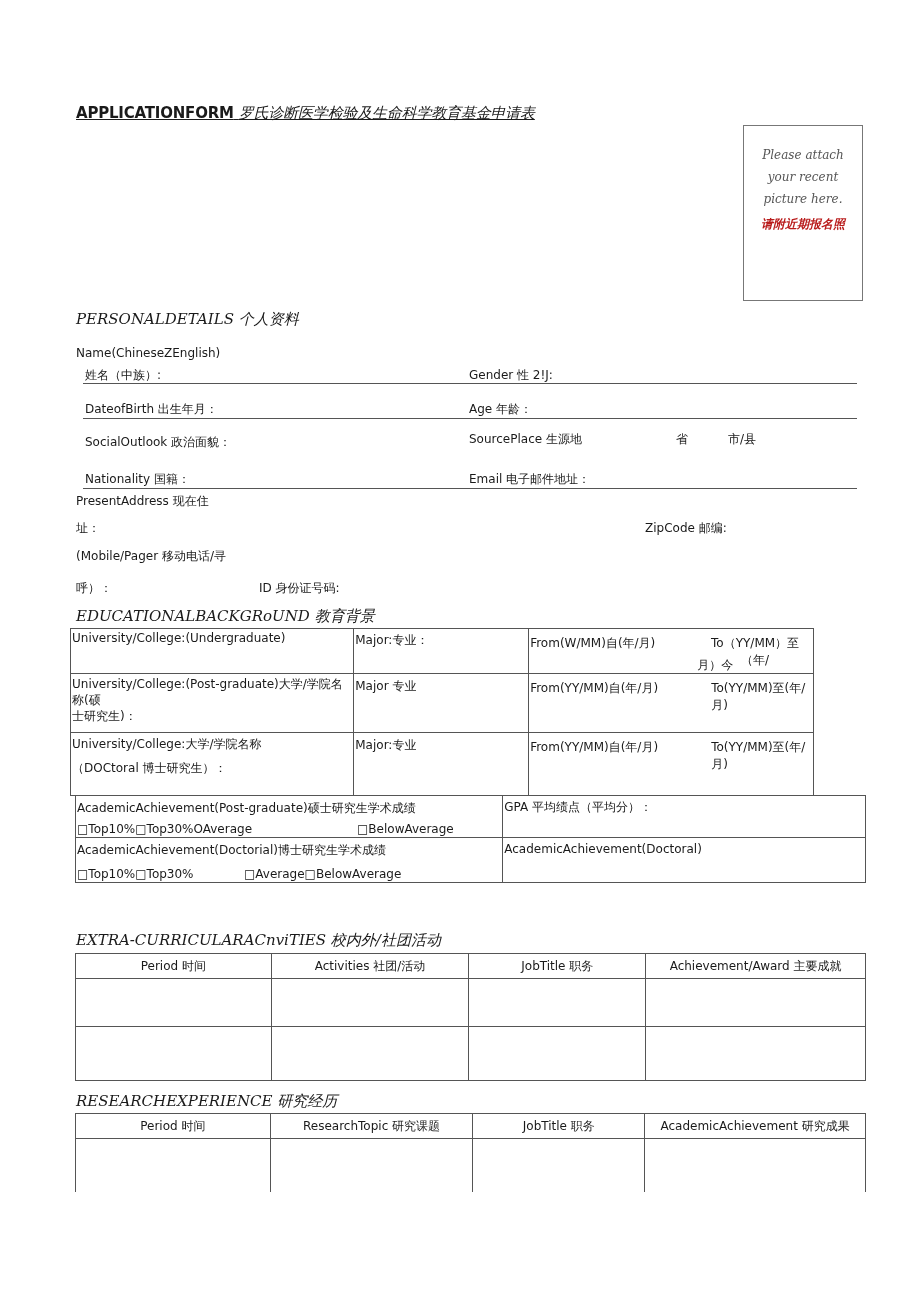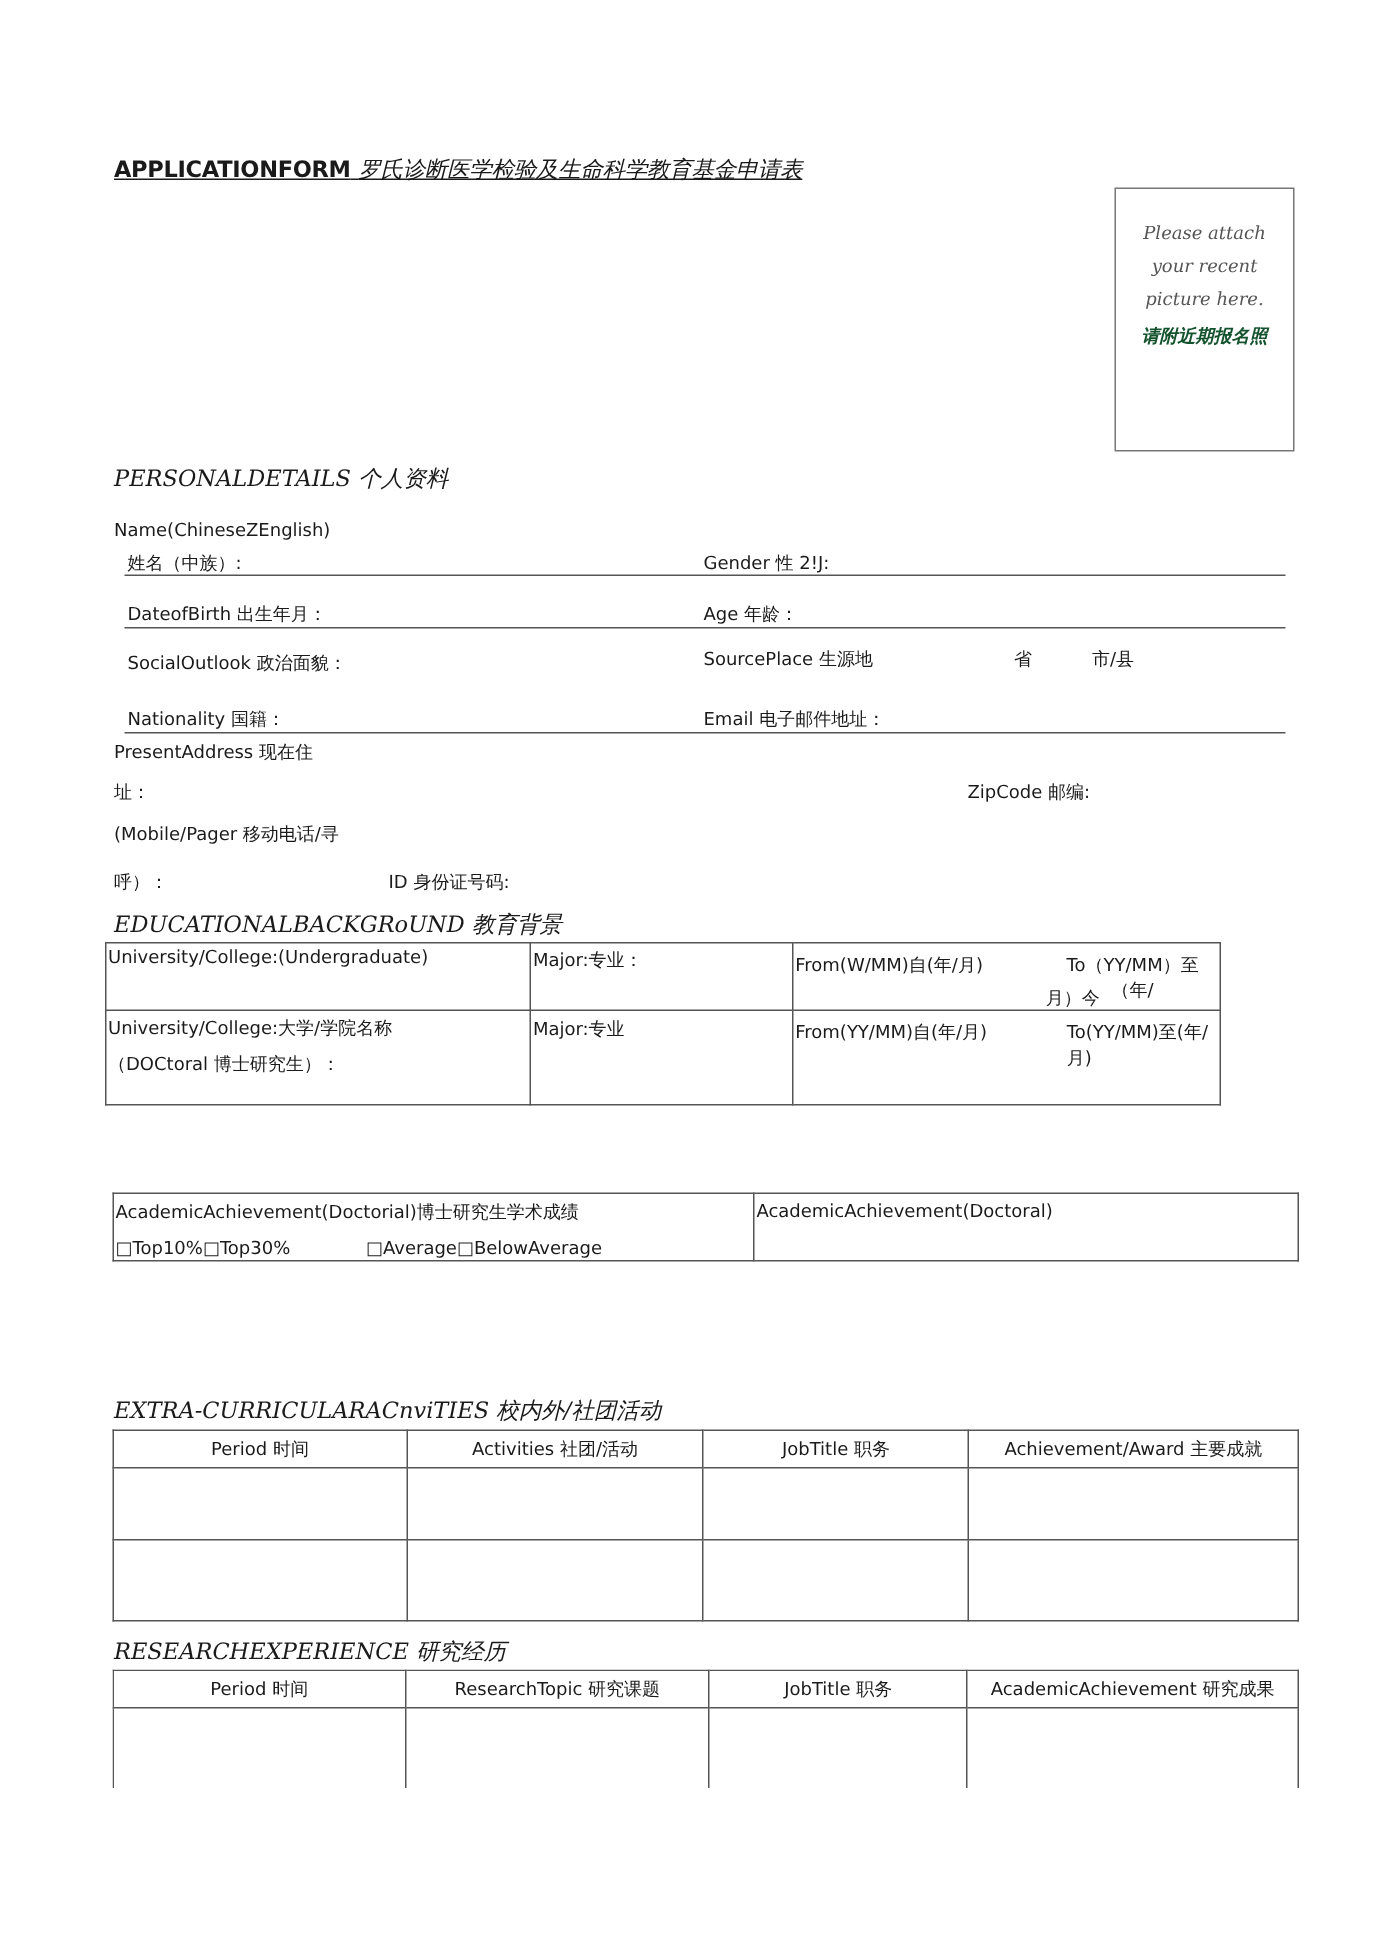--- a/index.html
+++ b/index.html
@@ -25,21 +25,21 @@
 
 <div class="abs title">
   <span>APPLICATIONFORM</span>
   <span class="cn">罗氏诊断医学检验及生命科学教育基金申请表</span>
 </div>
 
 <div class="abs photo">
   <div style="top:22px">Please attach</div>
   <div style="top:44px">your recent</div>
   <div style="top:66px">picture here.</div>
-  <div style="top:90px; font-weight:bold; color:#14532d">请附近期报名照</div>
+  <div style="top:90px; font-weight:bold; color:#b91c1c">请附近期报名照</div>
 </div>
 
 <div class="abs section" style="left:76px; top:310px;">PERSONALDETAILS 个人资料</div>
 
 <div class="abs t12" style="left:76px; top:346px;">Name(ChineseZEnglish)</div>
 <div class="abs t12" style="left:85px; top:367px;">姓名（中族）:</div>
 <div class="abs t12" style="left:469px; top:367px;">Gender 性 2!J:</div>
 <div class="rule" style="left:83px; top:383px; width:774px;"></div>
 
 <div class="abs t12" style="left:85px; top:401px;">DateofBirth 出生年月：</div>
@@ -76,42 +76,65 @@
     <td><span>University/College:(Undergraduate)</span></td>
     <td>
           <span class="cellline" style="line-height:18px">Major:专业：</span>
         </td>
     <td style="position:relative;">
       <span style="position:absolute; left:1px; top:6px;">From(W/MM)自(年/月)</span>
       <span style="position:absolute; left:168px; top:6px;text-align:center;">To（YY/MM）至（年/</span>
       <span style="position:absolute; left:168px; top:28px;">月）今</span>
     </td>
   </tr>
-  <tr style="height:63px">
-    <td>
-          <span style="display:block; line-height:18px">University/College:大学/学院名称</span>
-          <span style="display:block; line-height:30px">（DOCtoral 博士研究生）：</span>
-        </td>
-    <td>
-          <span class="cellline" style="line-height:20px">Major:专业</span>
+  <tr style="height:59px">
+    <td>
+          <span style="display:block; line-height:16px">University/College:(Post-graduate)大学/学院名称(硕</span>
+          <span style="display:block; line-height:16px">士研究生)：</span>
+        </td>
+    <td>
+          <span class="cellline" style="line-height:20px">Major 专业</span>
         </td>
     <td style="position:relative;">
       <span style="position:absolute; left:1px; top:6px;">From(YY/MM)自(年/月)</span>
       <span style="position:absolute; left:182px; top:6px;">To(YY/MM)至(年/月)</span>
     </td>
   </tr>
+  <tr style="height:63px">
+    <td>
+          <span style="display:block; line-height:18px">University/College:大学/学院名称</span>
+          <span style="display:block; line-height:30px">（DOCtoral 博士研究生）：</span>
+        </td>
+    <td>
+          <span class="cellline" style="line-height:20px">Major:专业</span>
+        </td>
+    <td style="position:relative;">
+      <span style="position:absolute; left:1px; top:6px;">From(YY/MM)自(年/月)</span>
+      <span style="position:absolute; left:182px; top:6px;">To(YY/MM)至(年/月)</span>
+    </td>
+  </tr>
 </tbody>
   </table>
 
 <table class="grid" style="left:75px; top:795px; width:791px;">
   <colgroup>
       <col style="width:428px">
       <col style="width:363px">
     </colgroup>
   <tbody>
+  <tr style="height:42px">
+    <td style="position:relative">
+      <span style="position:absolute; left:1px; top:4px;">AcademicAchievement(Post-graduate)硕士研究生学术成绩</span>
+      <span style="position:absolute; left:1px; top:26px;">□Top10%□Top30%OAverage</span>
+      <span style="position:absolute; left:281px; top:26px;">□BelowAverage</span>
+    </td>
+    <td>
+          <span class="cellline" style="line-height:18px">GPA 平均绩点（平均分）：</span>
+        </td>
+  </tr>
   <tr style="height:45px">
     <td style="position:relative">
       <span style="position:absolute; left:1px; top:4px;">AcademicAchievement(Doctorial)博士研究生学术成绩</span>
       <span style="position:absolute; left:1px; top:29px;">□Top10%□Top30%</span>
       <span style="position:absolute; left:168px; top:29px;">□Average□BelowAverage</span>
     </td>
     <td>
           <span class="cellline" style="line-height:18px">AcademicAchievement(Doctoral)</span>
         </td>
   </tr>

